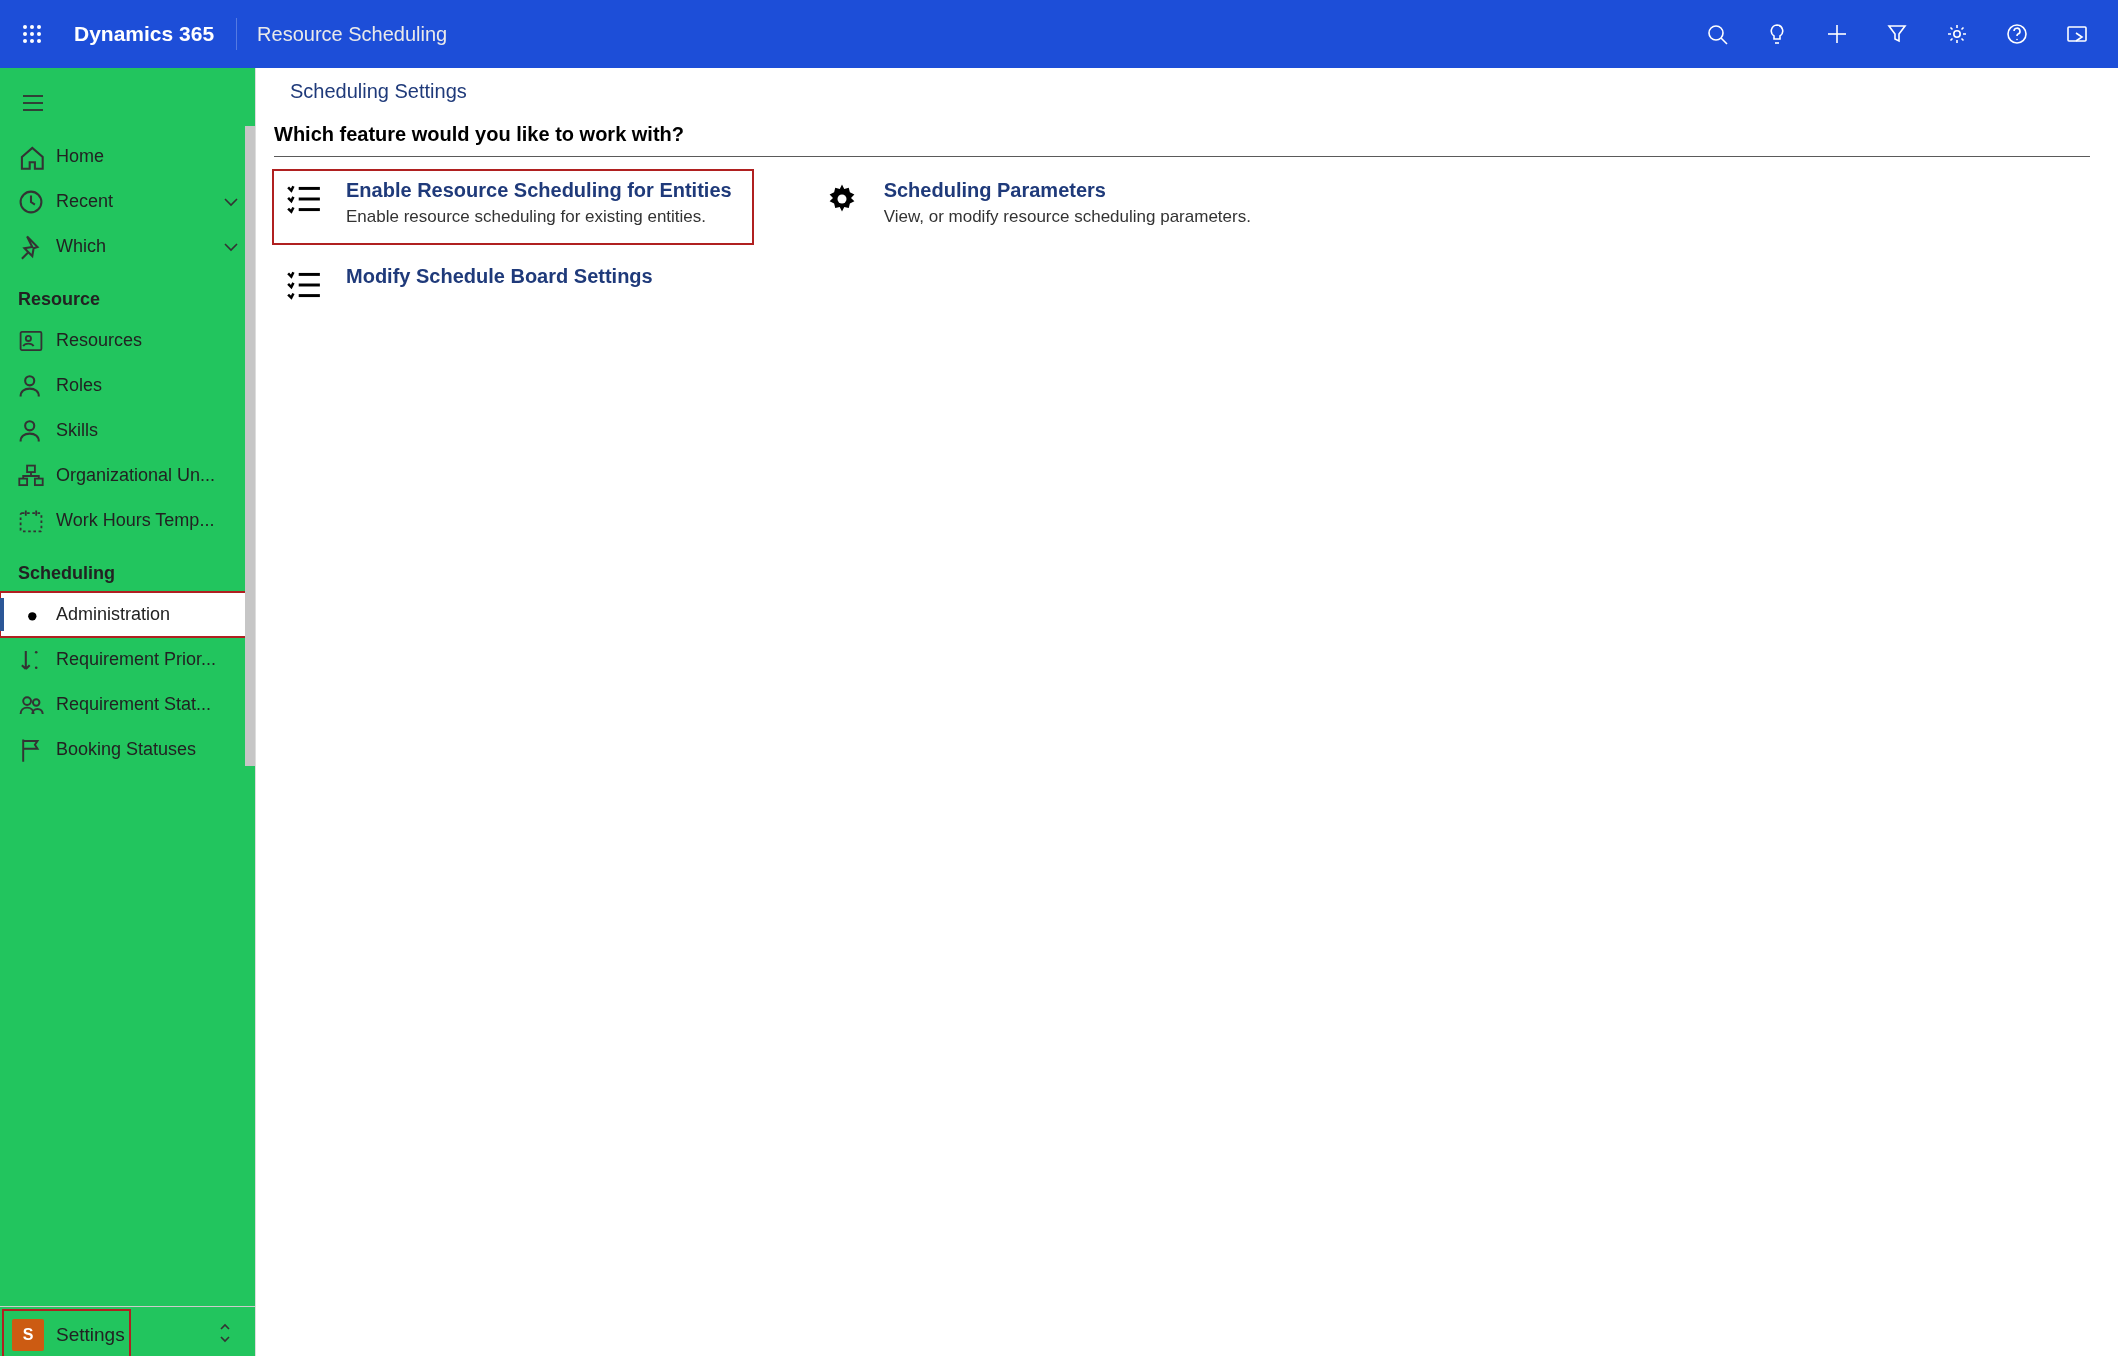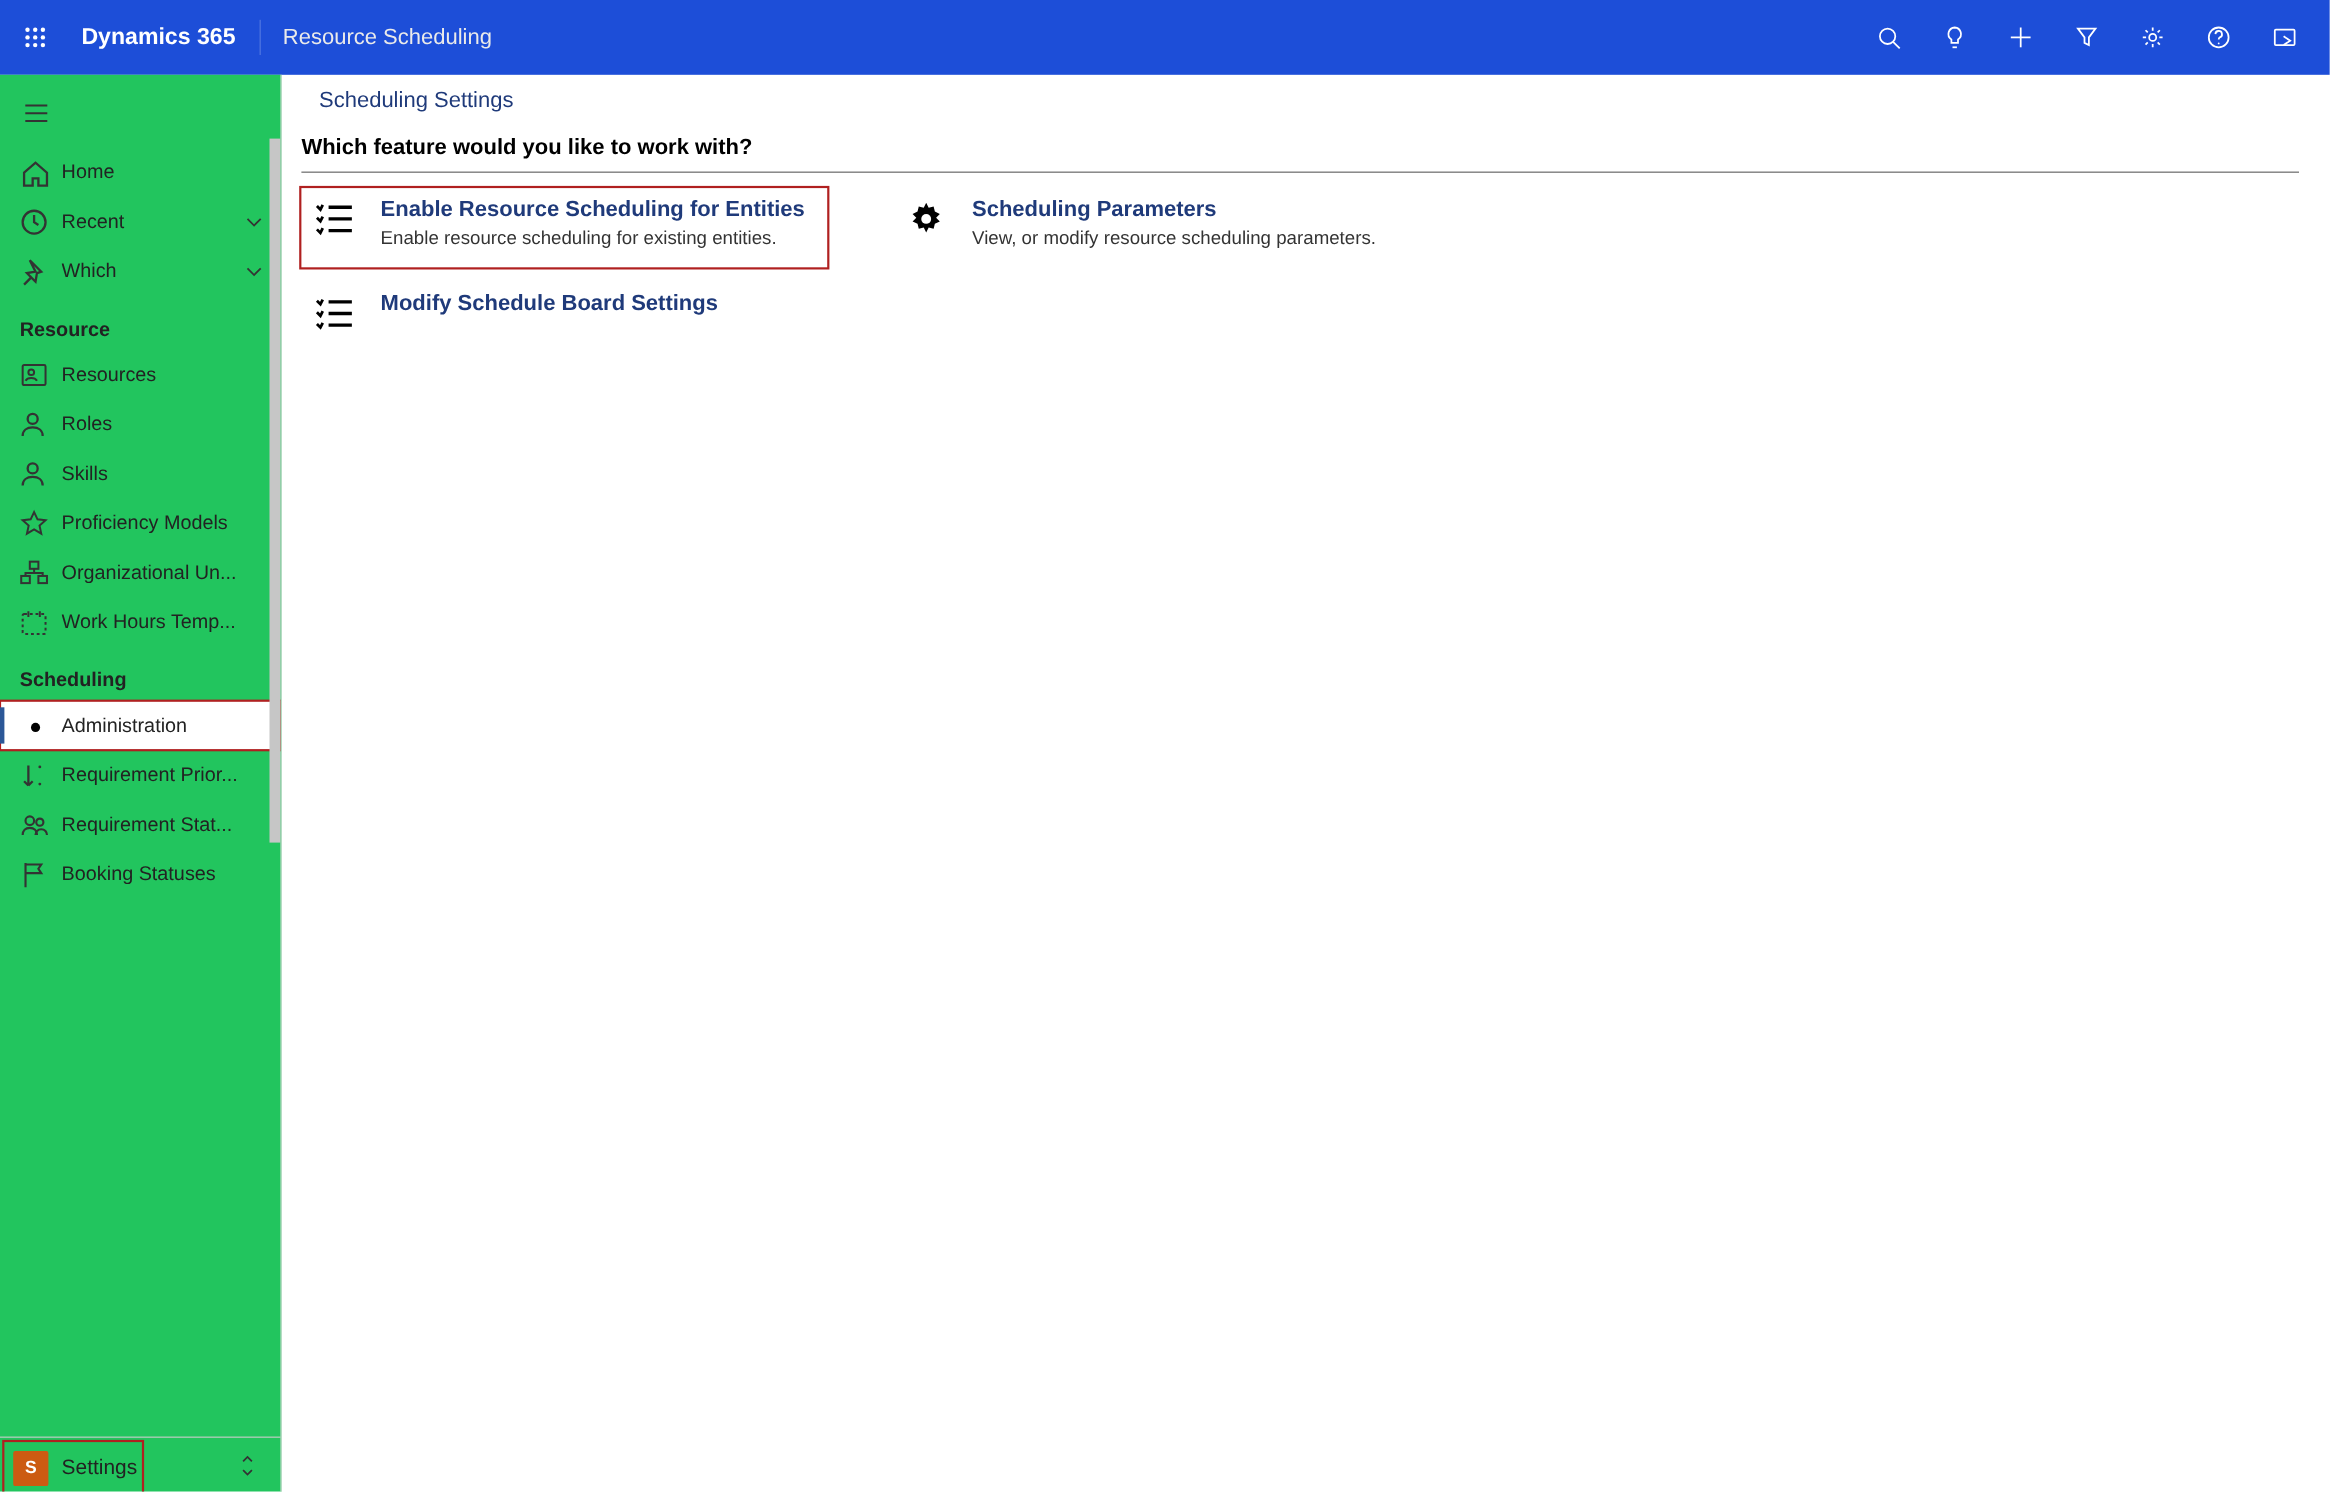--- a/index.html
+++ b/index.html
@@ -335,28 +335,20 @@
       <span class="icon-slot">
               <svg viewBox="0 0 20 20">
                 <use href="#ic-person"></use>
               </svg>
             </span>
       <span class="label">Skills</span>
     </div>
           <div class="nav-item">
       <span class="icon-slot">
               <svg viewBox="0 0 20 20">
-                <use href="#ic-star"></use>
-              </svg>
-            </span>
-      <span class="label">Proficiency Models</span>
-    </div>
-          <div class="nav-item">
-      <span class="icon-slot">
-              <svg viewBox="0 0 20 20">
                 <use href="#ic-org"></use>
               </svg>
             </span>
       <span class="label">Organizational Un...</span>
     </div>
           <div class="nav-item">
       <span class="icon-slot">
               <svg viewBox="0 0 20 20">
                 <use href="#ic-cal"></use>
               </svg>

